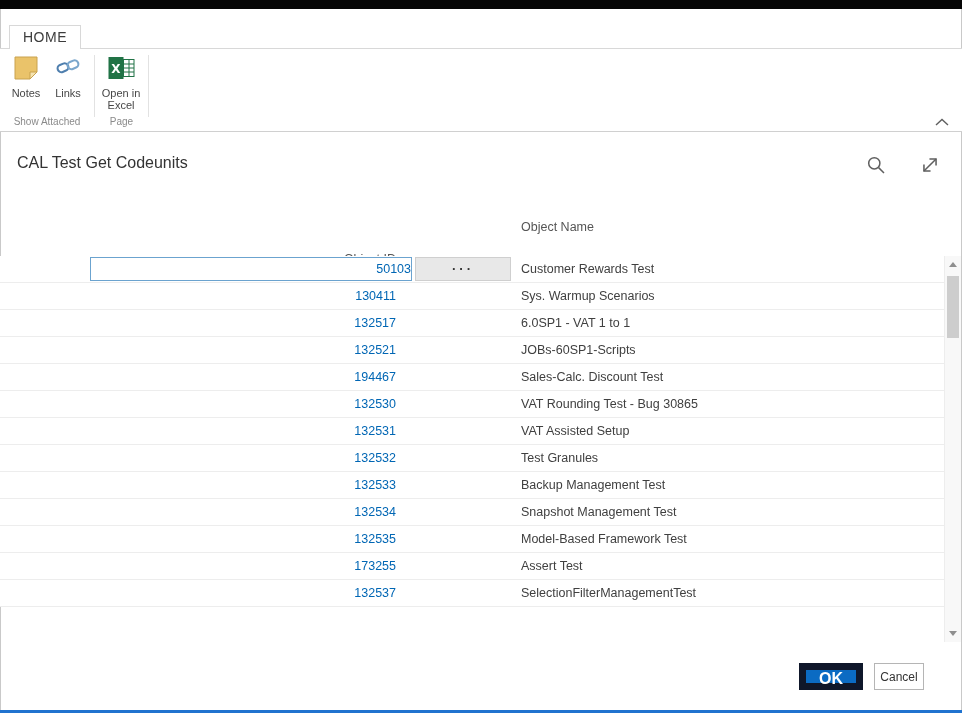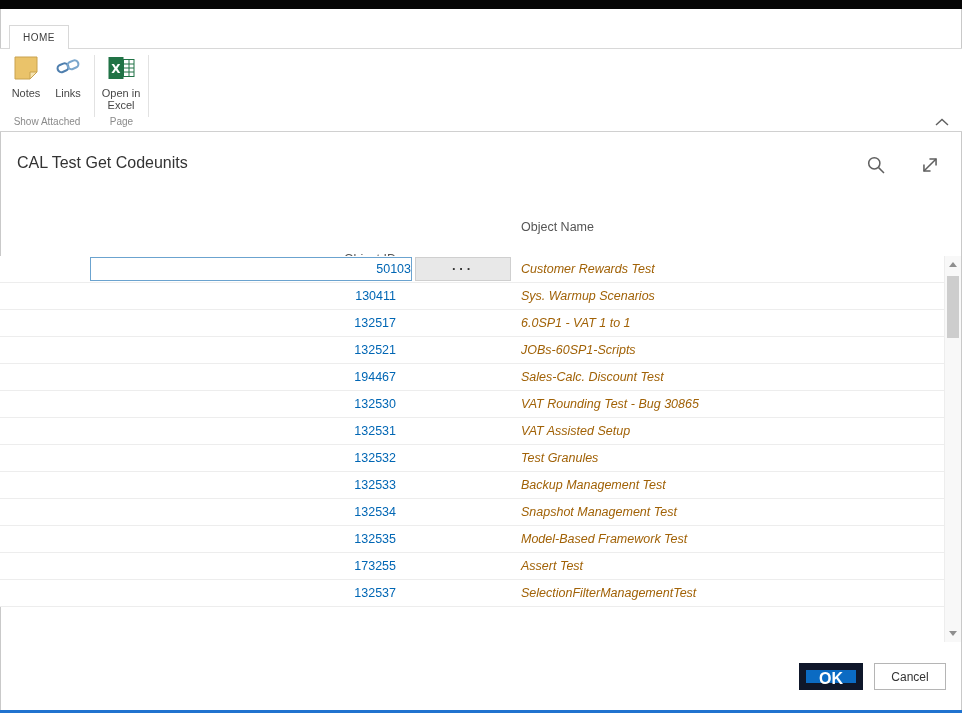--- a/index.html
+++ b/index.html
@@ -11,21 +11,21 @@
     box-shadow: inset 1px 0 0 #c9c9c9, inset -1px 0 0 #c9c9c9;
   }
 
   
   .titlebar { position:absolute; top:0; left:0; right:0; height:9px; background:#050505; }
 
   
   .ribbon-tab {
     position:absolute; top:25px; left:9px; height:24px; line-height:23px; padding:0 13px;
     background:#fff; border:1px solid #d8d8d8; border-bottom:none; z-index:3;
-    font-size:10px; letter-spacing:.5px; color:#3c3c3c; cursor:pointer;
+    font-size:14px; letter-spacing:.5px; color:#3c3c3c; cursor:pointer;
   }
   .ribbon-body {
     position:absolute; top:48px; left:0; right:0; height:84px; background:#fff;
     border-top:1px solid #d8d8d8; border-bottom:1px solid #d0d0d0;
   }
   .ribbon-btn { position:absolute; top:6px; text-align:center; font-size:11px; color:#474747; cursor:pointer; line-height:12px; }
   .ribbon-btn .icon { display:block; margin:0 auto 4px auto; }
   .rb-notes { left:6px;  width:40px; }
   .rb-links { left:48px; width:40px; }
   .rb-excel { left:97px; width:48px; }
@@ -59,21 +59,21 @@
     color:#0066b4; font-size:12.5px; font-family:inherit; outline:none; background:#fff;
   }
   .assist-btn {
     position:absolute; left:415px; top:1px; width:96px; height:24px;
     background:#e8e8e8; border:1px solid #cfcfcf; color:#333;
     font-size:13px; font-weight:bold; letter-spacing:3px; line-height:20px;
     text-align:center; cursor:pointer; font-family:inherit;
   }
   .cell-name {
     position:absolute; left:521px; top:0; height:26px; line-height:26px;
-    font-size:12.5px; color:#a16207; white-space:nowrap; cursor:pointer;font-style:italic;
+    font-size:12.5px; color:#404040; white-space:nowrap; cursor:pointer;
   }
 
   
   .scrollbar { position:absolute; left:944px; top:256px; width:17px; height:386px; background:#f8f8f8; border-left:1px solid #ededed; }
   .sb-btn { position:absolute; left:0; width:16px; height:17px; cursor:pointer; }
   .sb-up { top:0; }
   .sb-down { bottom:0; }
   .sb-up::after, .sb-down::after {
     content:""; position:absolute; left:4px;
     border-left:4px solid transparent; border-right:4px solid transparent;
@@ -82,21 +82,21 @@
   .sb-down::after { top:6px;  border-top:5px solid #8f8f8f; }
   .sb-thumb { position:absolute; left:2px; top:20px; width:12px; height:62px; background:#cdcdcd; cursor:pointer; }
 
   
   .btn-ok {
     position:absolute; left:799px; top:663px; width:64px; height:27px;
     background:#0b6bc3; border:7px solid #0f172a; color:#fff;
     font-size:16px; font-weight:bold; text-align:center; cursor:pointer; font-family:inherit;
   }
   .btn-cancel {
-    position:absolute; left:874px; top:663px; width:72px; height:27px;
+    position:absolute; left:874px; top:663px; width:50px; height:27px;
     background:#fff; border:1px solid #b5b5b5; color:#333;
     font-size:12px; text-align:center; cursor:pointer; font-family:inherit;
   }
   .bottom-bar { position:absolute; bottom:0; left:0; right:0; height:3px; background:#2073cf; }
 </style>
 </head>
 <body>
 
 <div class="window">
 

